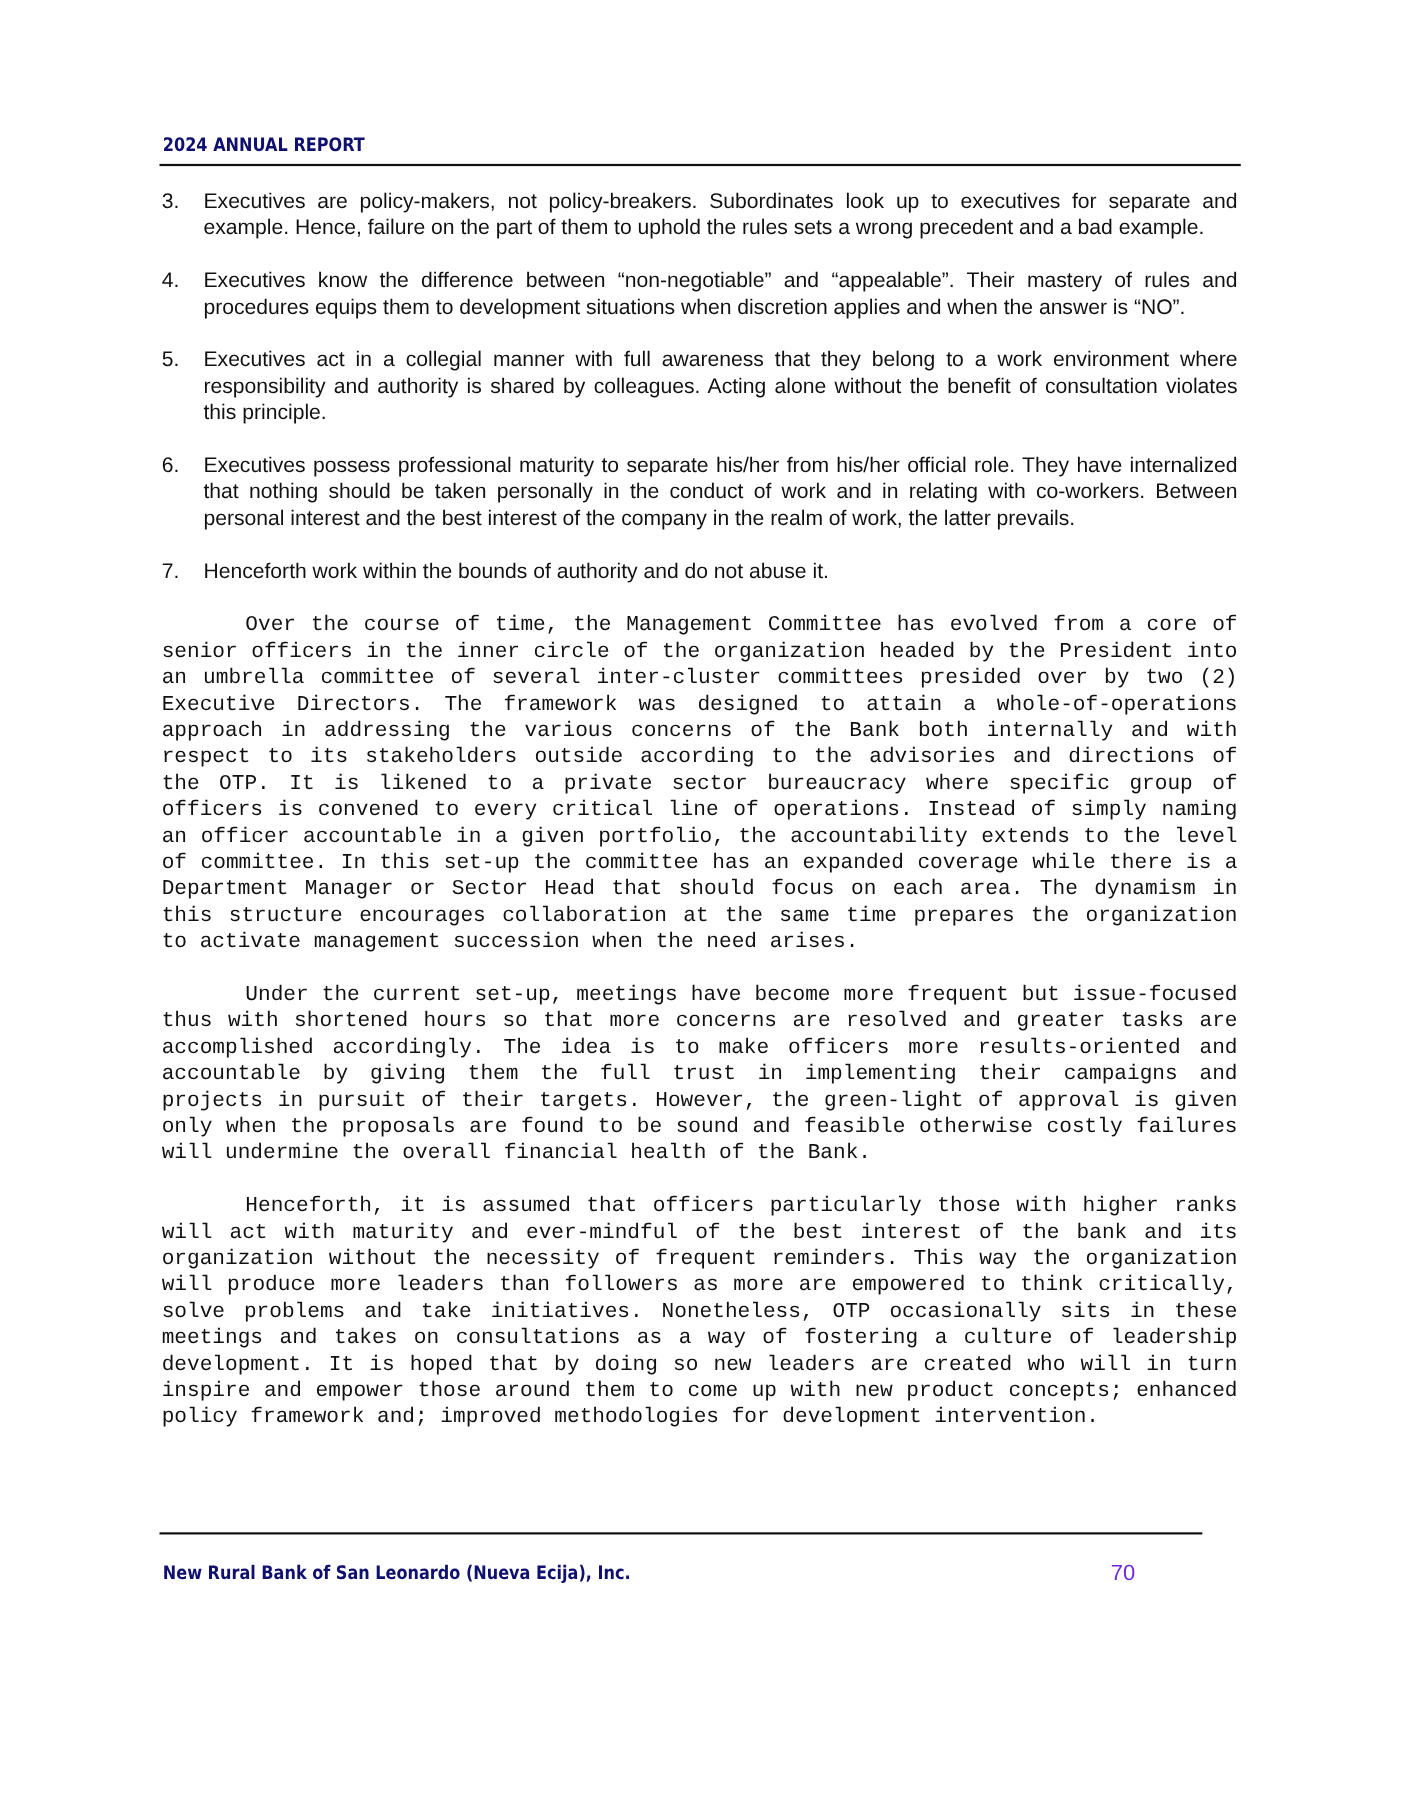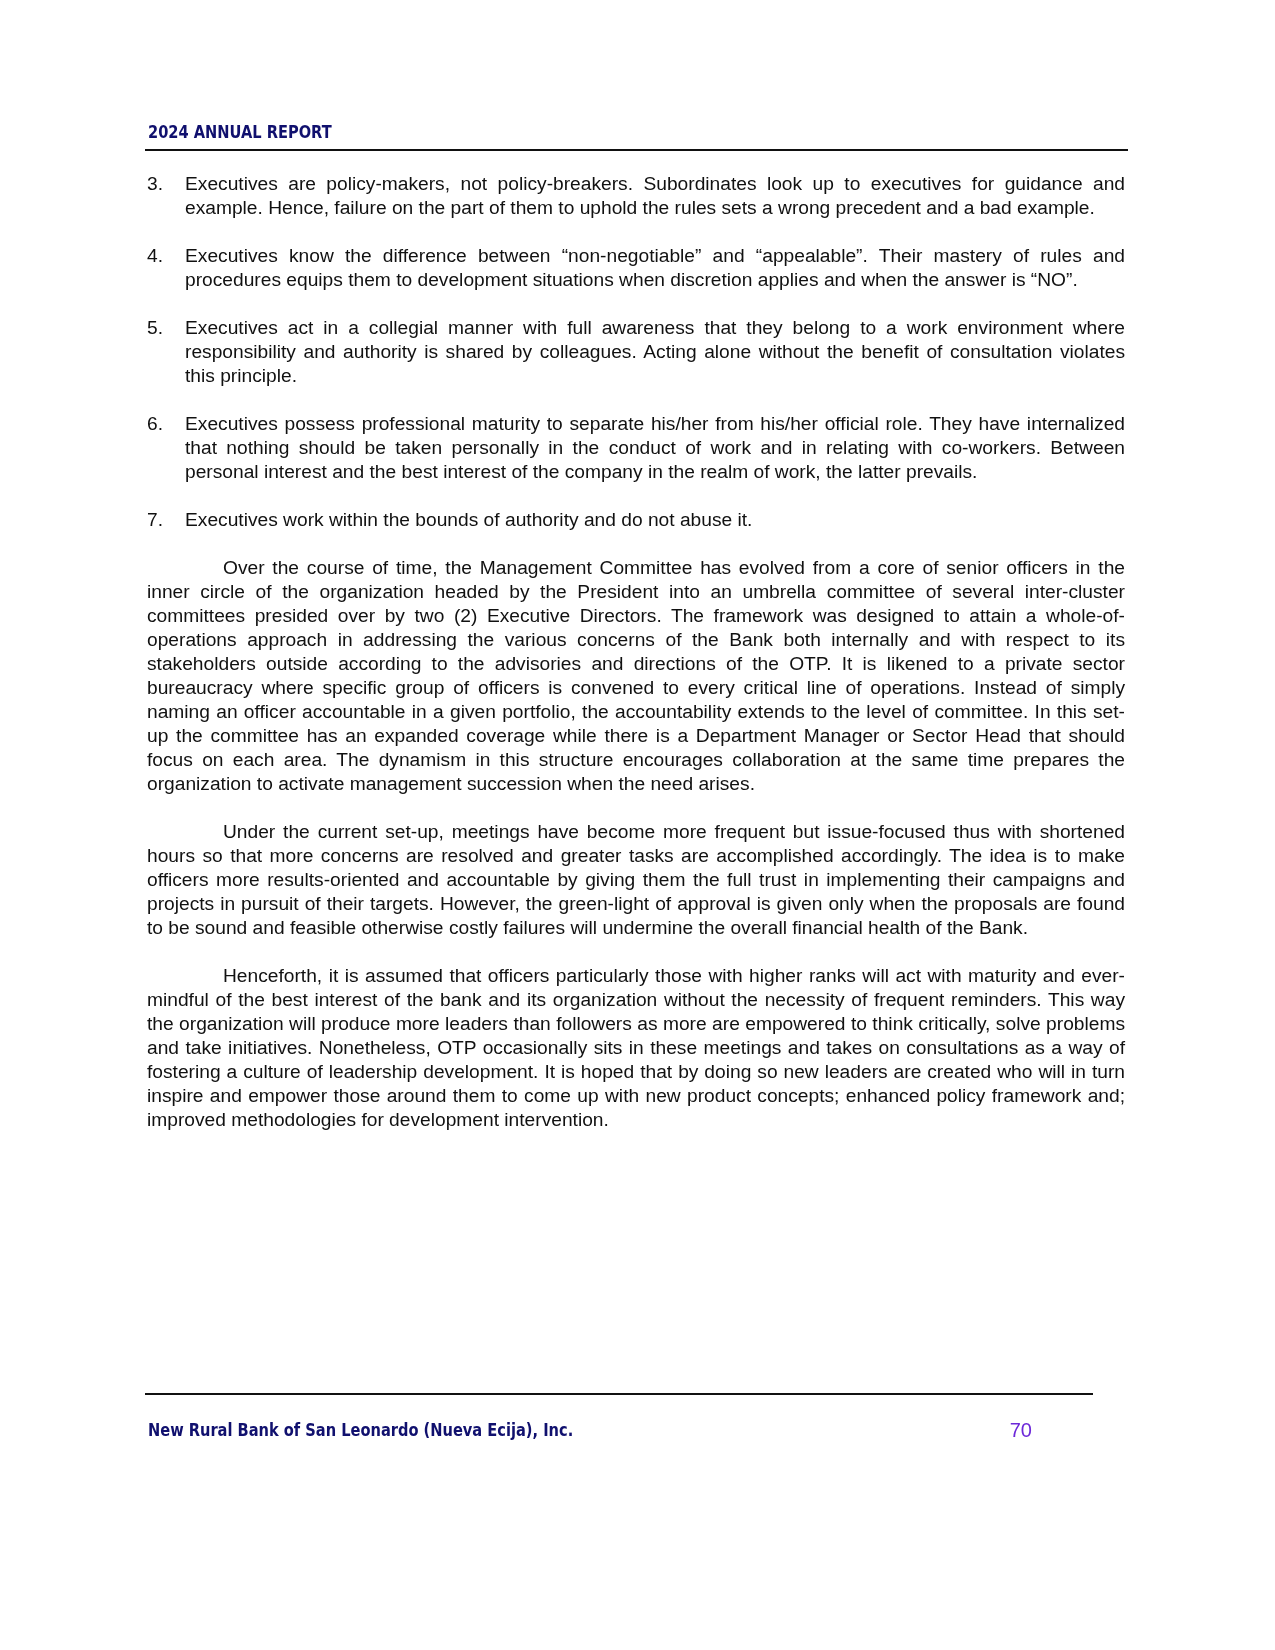--- a/index.html
+++ b/index.html
@@ -13,21 +13,21 @@
     .header-rule { position: absolute; left: 145px; top: 149px; width: 983px; height: 2px; background: #111; }
     .body-text {
       position: absolute; left: 147px; top: 172px; width: 978px;
       font-family: "Liberation Sans", sans-serif; font-size: 19.2px; line-height: 24px; color: #111;
       text-align: justify;
     }
     .list { margin: 0; padding: 0; list-style: none; }
     .list-item { position: relative; padding-left: 38px; margin: 0 0 24px 0; }
     .list-num { position: absolute; left: 0; top: 0; width: 30px; }
     .list-text { display: block; }
-    .para { text-indent: 76px; margin: 4px 0 24px 0; }
+    .para { text-indent: 76px; margin: 4px 0 24px 0; font-family: Liberation Mono, monospace; }
     .para.last { margin-bottom: 0; }
     .footer-rule { position: absolute; left: 145px; top: 1393px; width: 948px; height: 2px; background: #111; }
     .footer-org {
       position: absolute; left: 148px; top: 1420px;
       font-family: "DejaVu Sans", sans-serif; font-weight: bold; font-size: 17px; color: #10106e;
       transform: scaleX(0.86); transform-origin: left center; white-space: nowrap;
     }
     .footer-page {
       position: absolute; right: 183px; top: 1419px;
       font-family: "Liberation Sans", sans-serif; font-size: 20px; color: #6d28d9;
@@ -37,37 +37,37 @@
 <body>
 
 <div class="page">
   <div class="header-title">2024 ANNUAL REPORT</div>
   <div class="header-rule"></div>
 
   <div class="body-text">
     <ol class="list">
       <li class="list-item">
         <span class="list-num">3.</span>
-        <span class="list-text">Executives are policy-makers, not policy-breakers. Subordinates look up to executives for guidance and example. Hence, failure on the part of them to uphold the rules sets a wrong precedent and a bad example.</span>
+        <span class="list-text">Executives are policy-makers, not policy-breakers. Subordinates look up to executives for separate and example. Hence, failure on the part of them to uphold the rules sets a wrong precedent and a bad example.</span>
       </li>
       <li class="list-item">
         <span class="list-num">4.</span>
         <span class="list-text">Executives know the difference between “non-negotiable” and “appealable”. Their mastery of rules and procedures equips them to development situations when discretion applies and when the answer is “NO”.</span>
       </li>
       <li class="list-item">
         <span class="list-num">5.</span>
         <span class="list-text">Executives act in a collegial manner with full awareness that they belong to a work environment where responsibility and authority is shared by colleagues. Acting alone without the benefit of consultation violates this principle.</span>
       </li>
       <li class="list-item">
         <span class="list-num">6.</span>
         <span class="list-text">Executives possess professional maturity to separate his/her from his/her official role. They have internalized that nothing should be taken personally in the conduct of work and in relating with co-workers. Between personal interest and the best interest of the company in the realm of work, the latter prevails.</span>
       </li>
       <li class="list-item">
         <span class="list-num">7.</span>
-        <span class="list-text">Executives work within the bounds of authority and do not abuse it.</span>
+        <span class="list-text">Henceforth work within the bounds of authority and do not abuse it.</span>
       </li>
     </ol>
 
     <p class="para">Over the course of time, the Management Committee has evolved from a core of senior officers in the inner circle of the organization headed by the President into an umbrella committee of several inter-cluster committees presided over by two (2) Executive Directors. The framework was designed to attain a whole-of-operations approach in addressing the various concerns of the Bank both internally and with respect to its stakeholders outside according to the advisories and directions of the OTP. It is likened to a private sector bureaucracy where specific group of officers is convened to every critical line of operations. Instead of simply naming an officer accountable in a given portfolio, the accountability extends to the level of committee. In this set-up the committee has an expanded coverage while there is a Department Manager or Sector Head that should focus on each area. The dynamism in this structure encourages collaboration at the same time prepares the organization to activate management succession when the need arises.</p>
     <p class="para">Under the current set-up, meetings have become more frequent but issue-focused thus with shortened hours so that more concerns are resolved and greater tasks are accomplished accordingly. The idea is to make officers more results-oriented and accountable by giving them the full trust in implementing their campaigns and projects in pursuit of their targets. However, the green-light of approval is given only when the proposals are found to be sound and feasible otherwise costly failures will undermine the overall financial health of the Bank.</p>
     <p class="para">Henceforth, it is assumed that officers particularly those with higher ranks will act with maturity and ever-mindful of the best interest of the bank and its organization without the necessity of frequent reminders. This way the organization will produce more leaders than followers as more are empowered to think critically, solve problems and take initiatives. Nonetheless, OTP occasionally sits in these meetings and takes on consultations as a way of fostering a culture of leadership development. It is hoped that by doing so new leaders are created who will in turn inspire and empower those around them to come up with new product concepts; enhanced policy framework and; improved methodologies for development intervention.</p>
   </div>
 
   <div class="footer-rule"></div>
   <div class="footer-org">New Rural Bank of San Leonardo (Nueva Ecija), Inc.</div>

